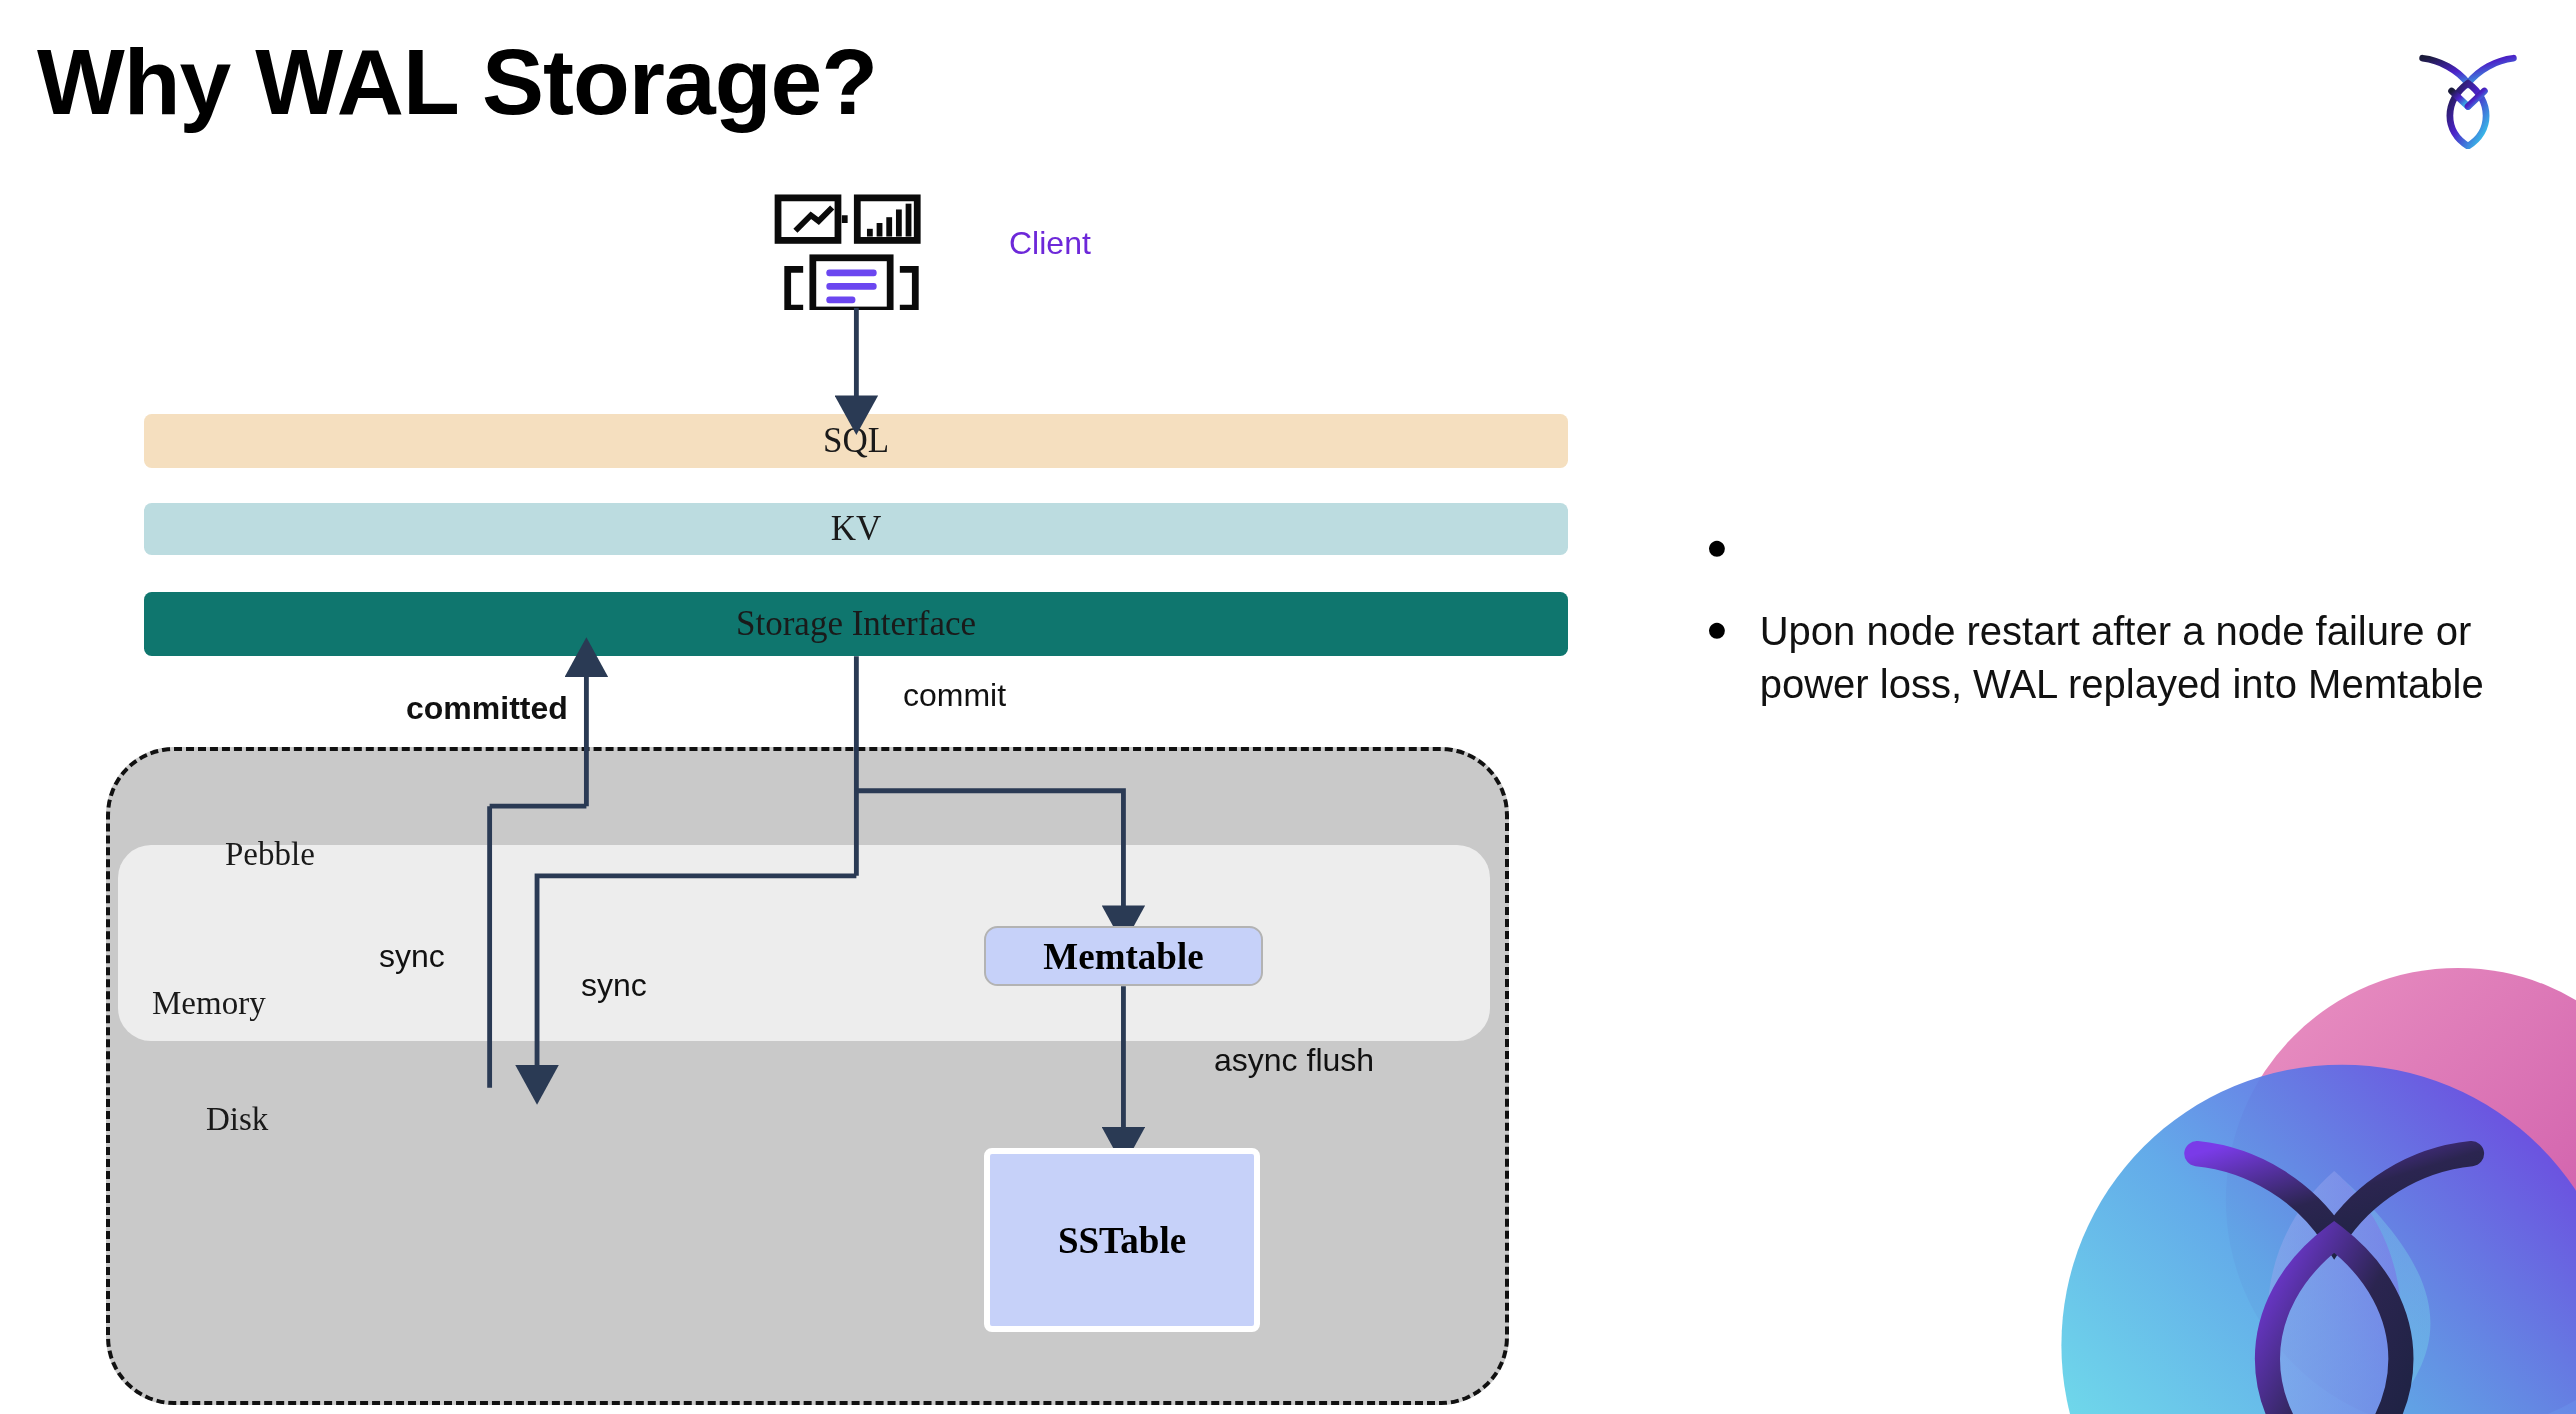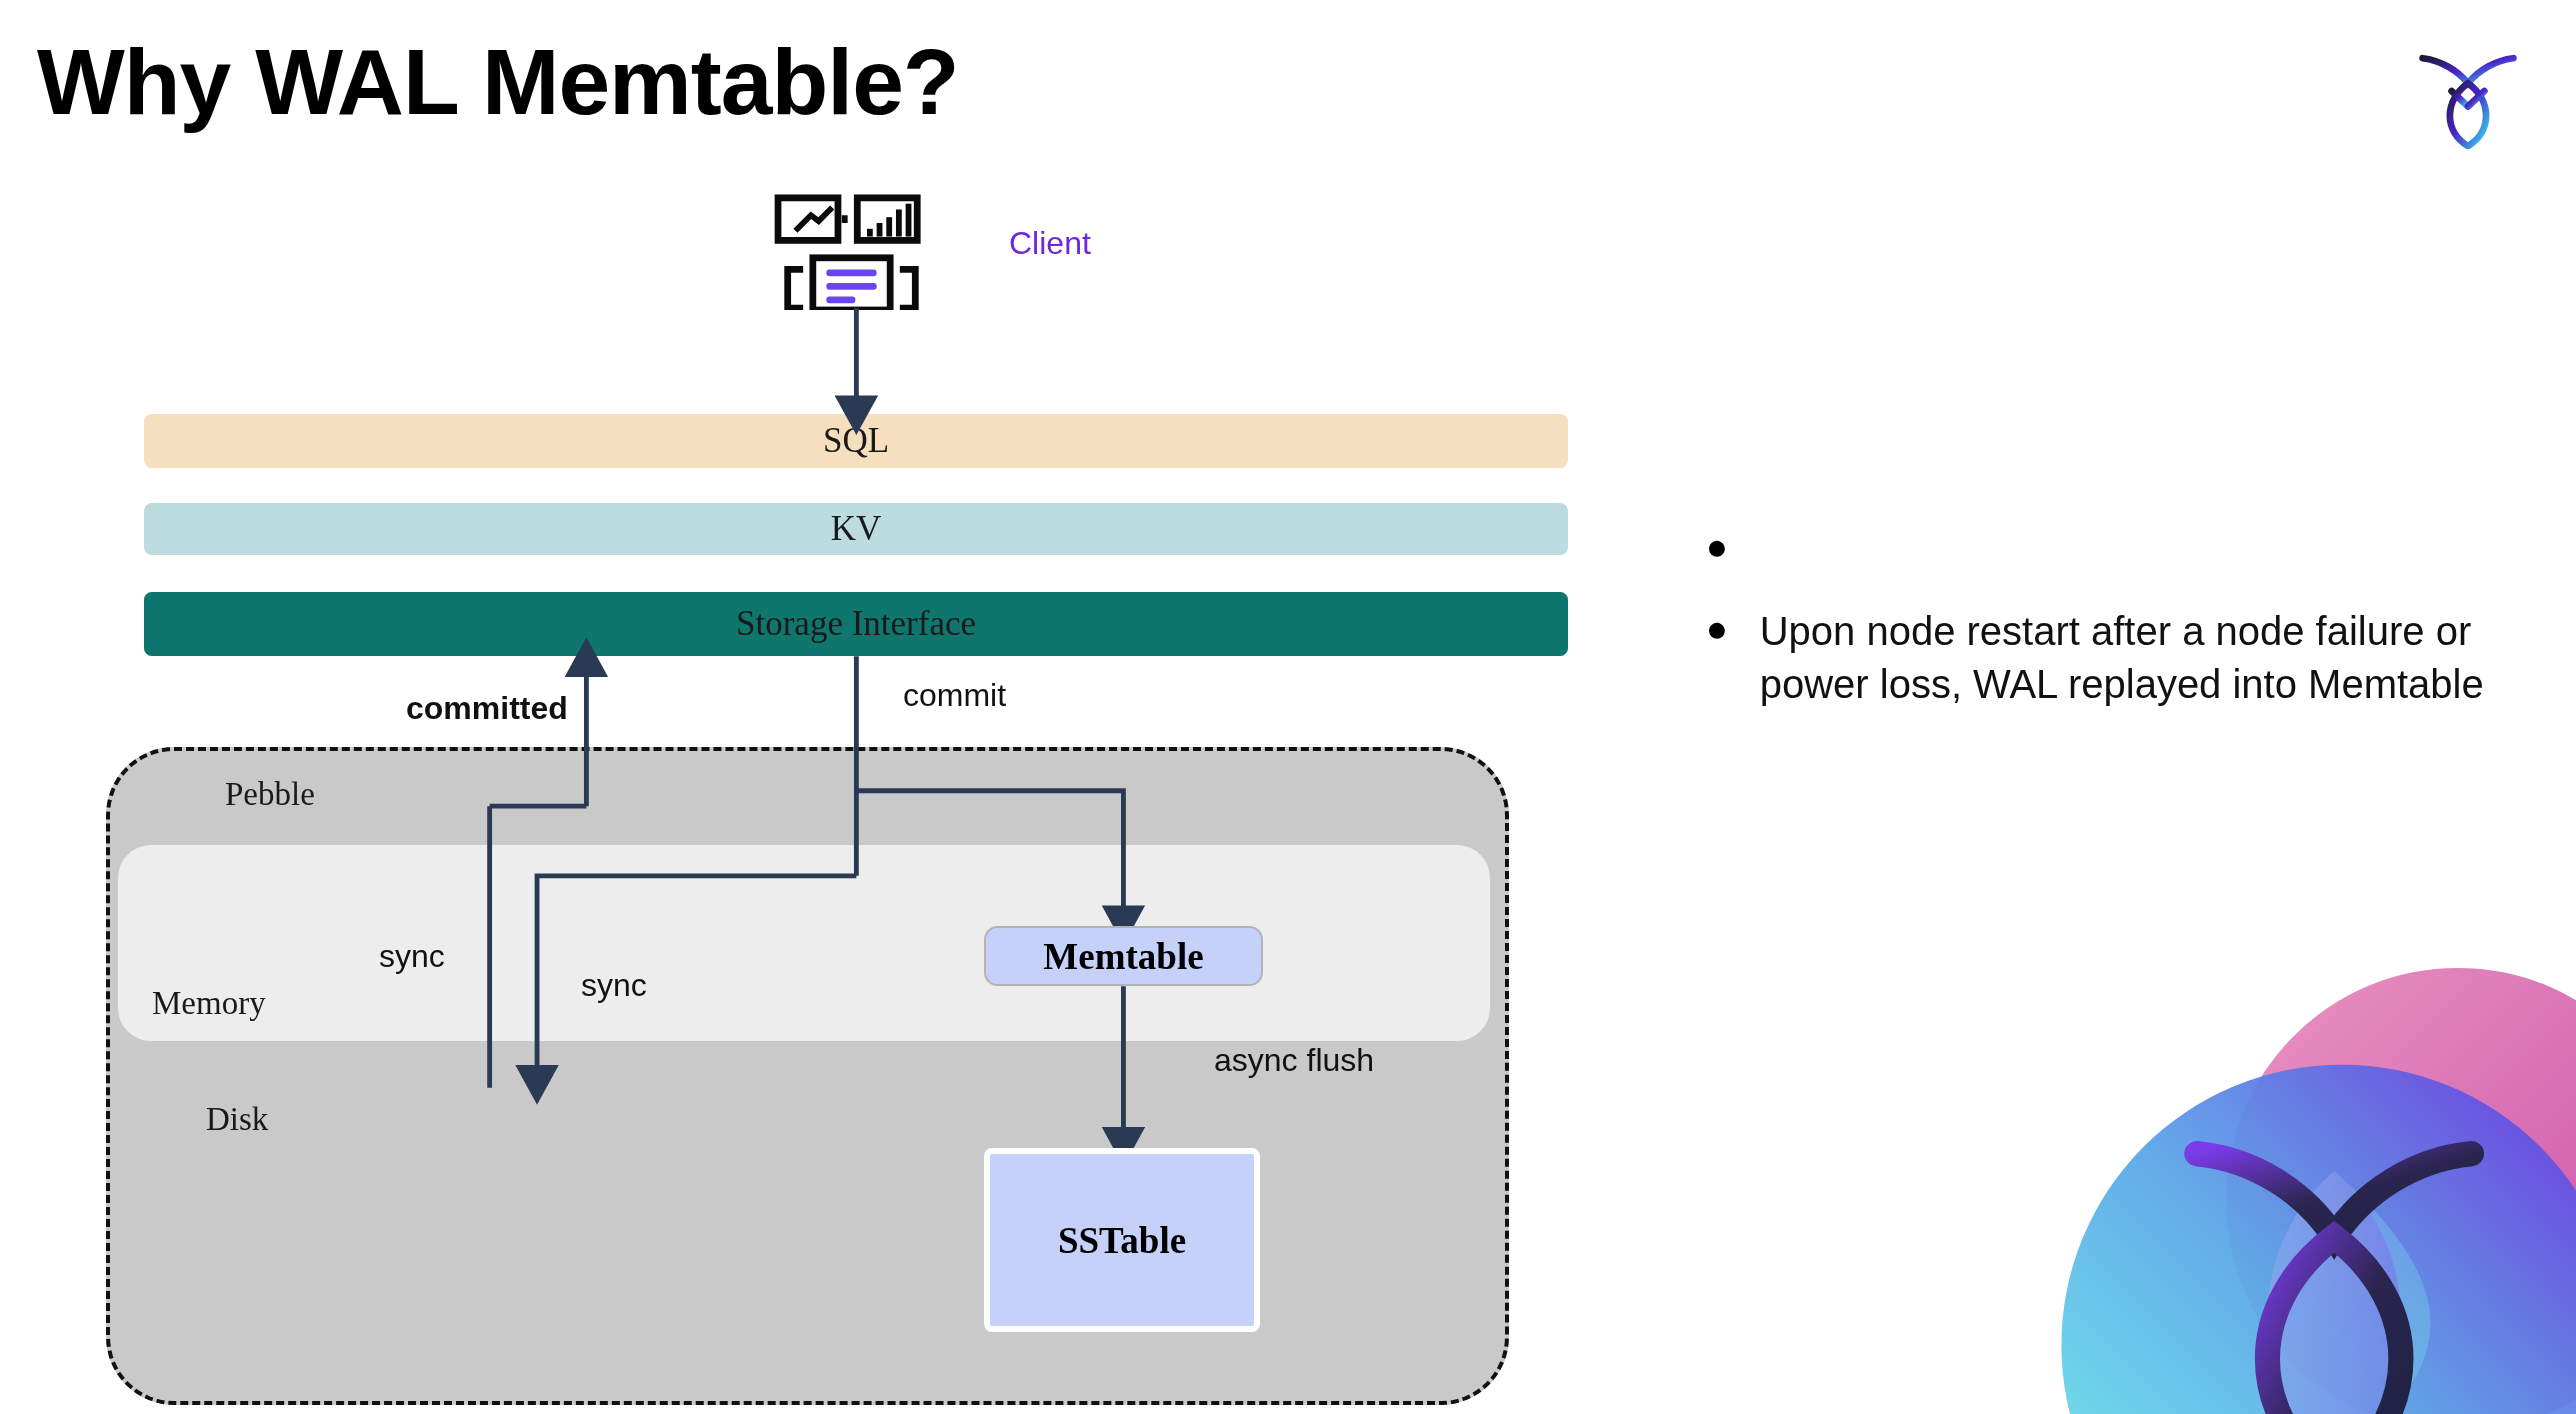--- a/index.html
+++ b/index.html
@@ -38,21 +38,21 @@
 
   
   .pebble{position:absolute;left:106px;top:747px;width:1403px;height:658px;
           background:#C9C9C9;border:4.8px dashed #111111;border-radius:68px;
           box-sizing:border-box;}
   .memory{position:absolute;left:118px;top:845px;width:1372px;height:196px;
           background:#EDEDED;border-radius:33px;box-sizing:border-box;}
 
   .zone-label{position:absolute;font-family:"Liberation Serif", serif;
               font-size:33px;color:#1a1a1a;}
-  .lbl-pebble{left:225px;top:776px;}
+  .lbl-pebble{left:225px;top:836px;}
   .lbl-memory{left:152px;top:985px;}
   .lbl-disk{left:206px;top:1101px;}
 
   
   .edge-label{position:absolute;font-family:"Liberation Sans", sans-serif;
               font-size:32px;color:#111111;white-space:nowrap;}
   .lbl-committed{left:406px;top:690px;font-weight:bold;}
   .lbl-commit{left:903px;top:677px;}
   .lbl-sync1{left:379px;top:938px;}
   .lbl-sync2{left:581px;top:967px;}
@@ -78,21 +78,21 @@
   .bullet-dot{flex:0 0 auto;width:54px;font-size:37px;line-height:1.28;
               color:#000000;text-align:left;padding-left:7.7px;}
   .bullet-text{font-size:40px;line-height:1.32;color:#111111;
                font-family:"Liberation Sans", sans-serif;}
 </style>
 </head>
 <body>
 
 <div class="slide">
 
-  <div class="title">Why WAL Memtable?</div>
+  <div class="title">Why WAL Storage?</div>
 
   <div class="brand-logo">
     <svg viewBox="0 0 118 116" width="114" height="112">
       <defs>
         <linearGradient id="lg1" x1="0" y1="0" x2="1" y2="1">
           <stop offset="0" stop-color="#1B1B3A"></stop>
           <stop offset="0.45" stop-color="#4B22C8"></stop>
           <stop offset="1" stop-color="#33E0F0"></stop>
         </linearGradient>
       </defs>

